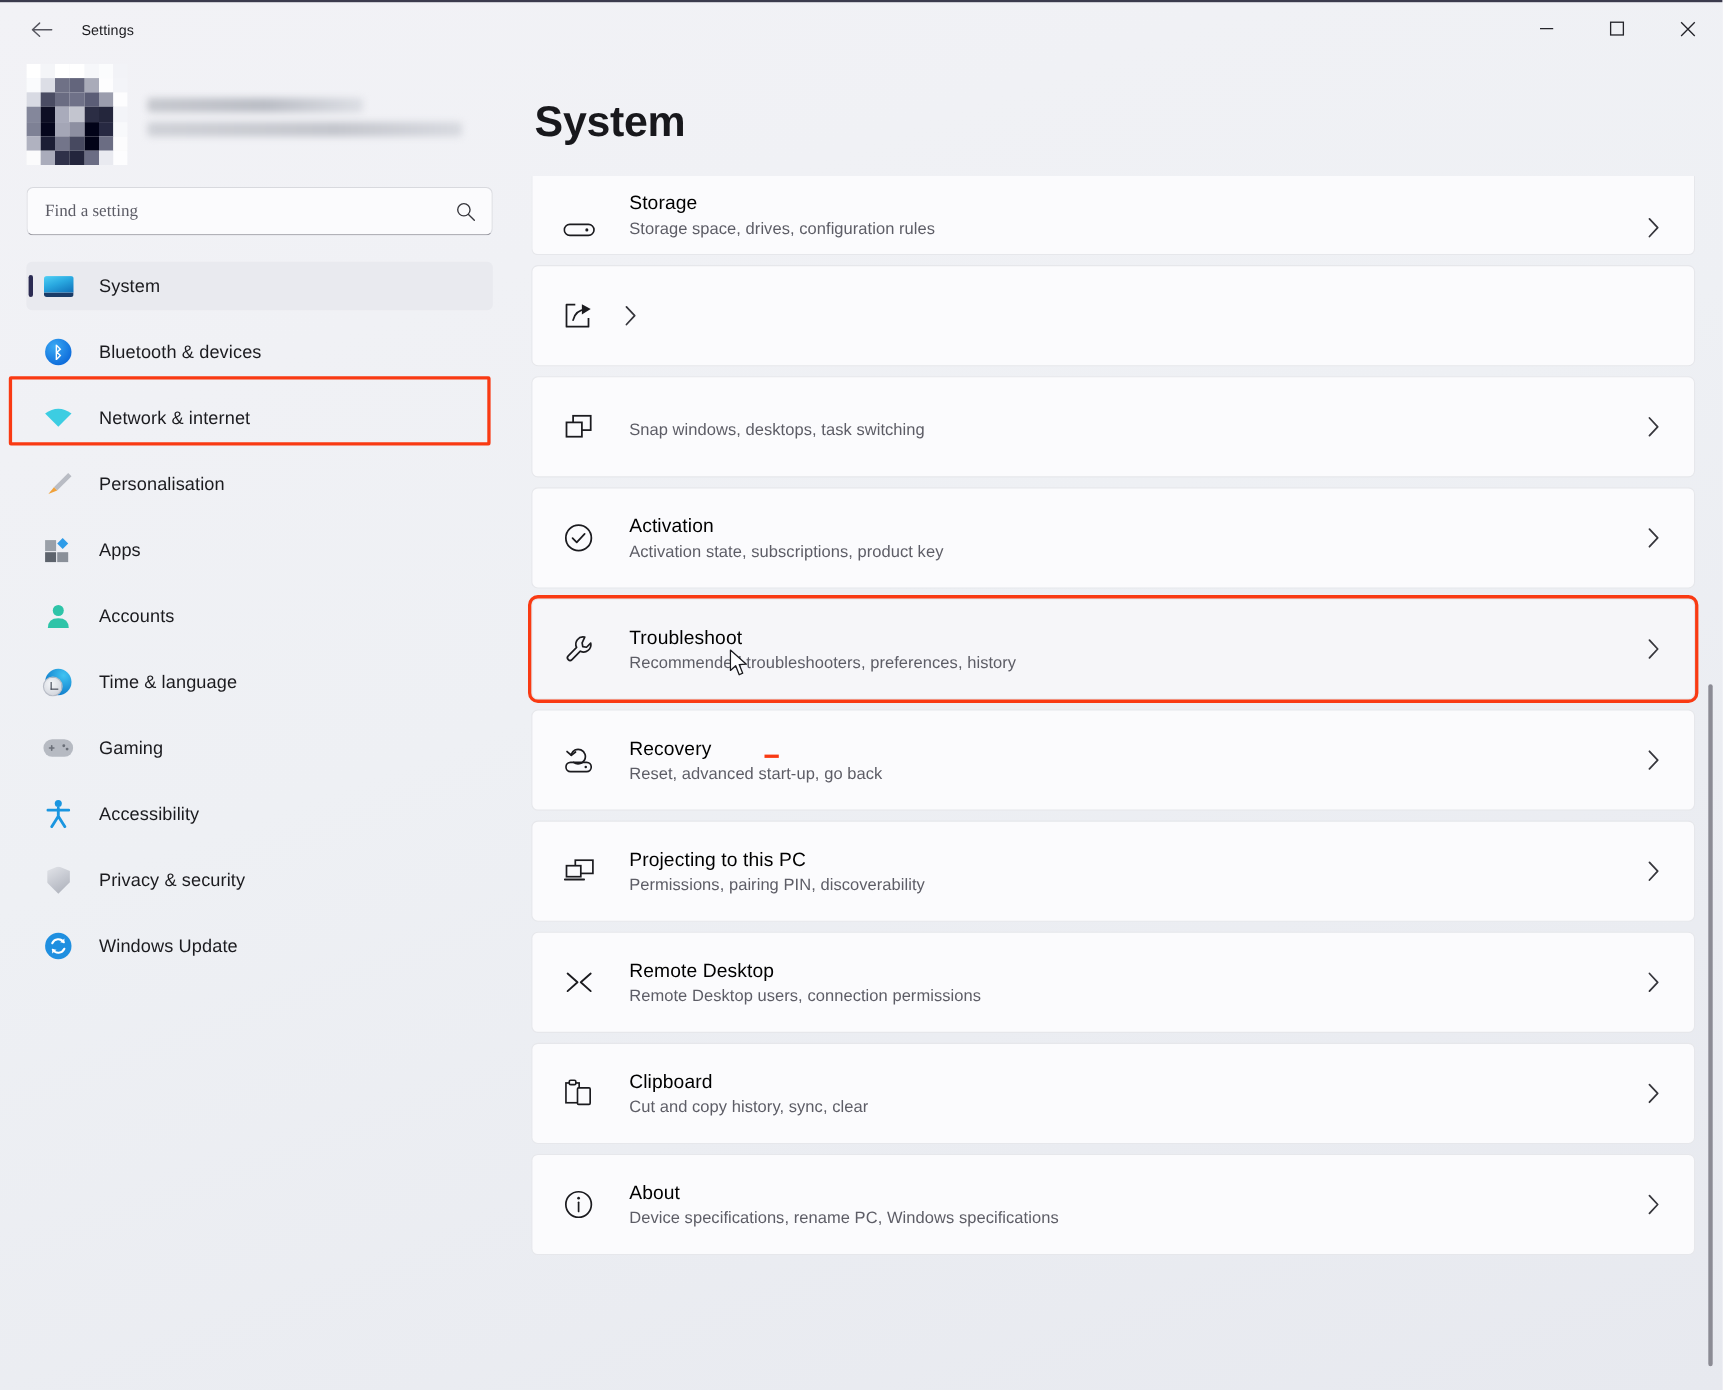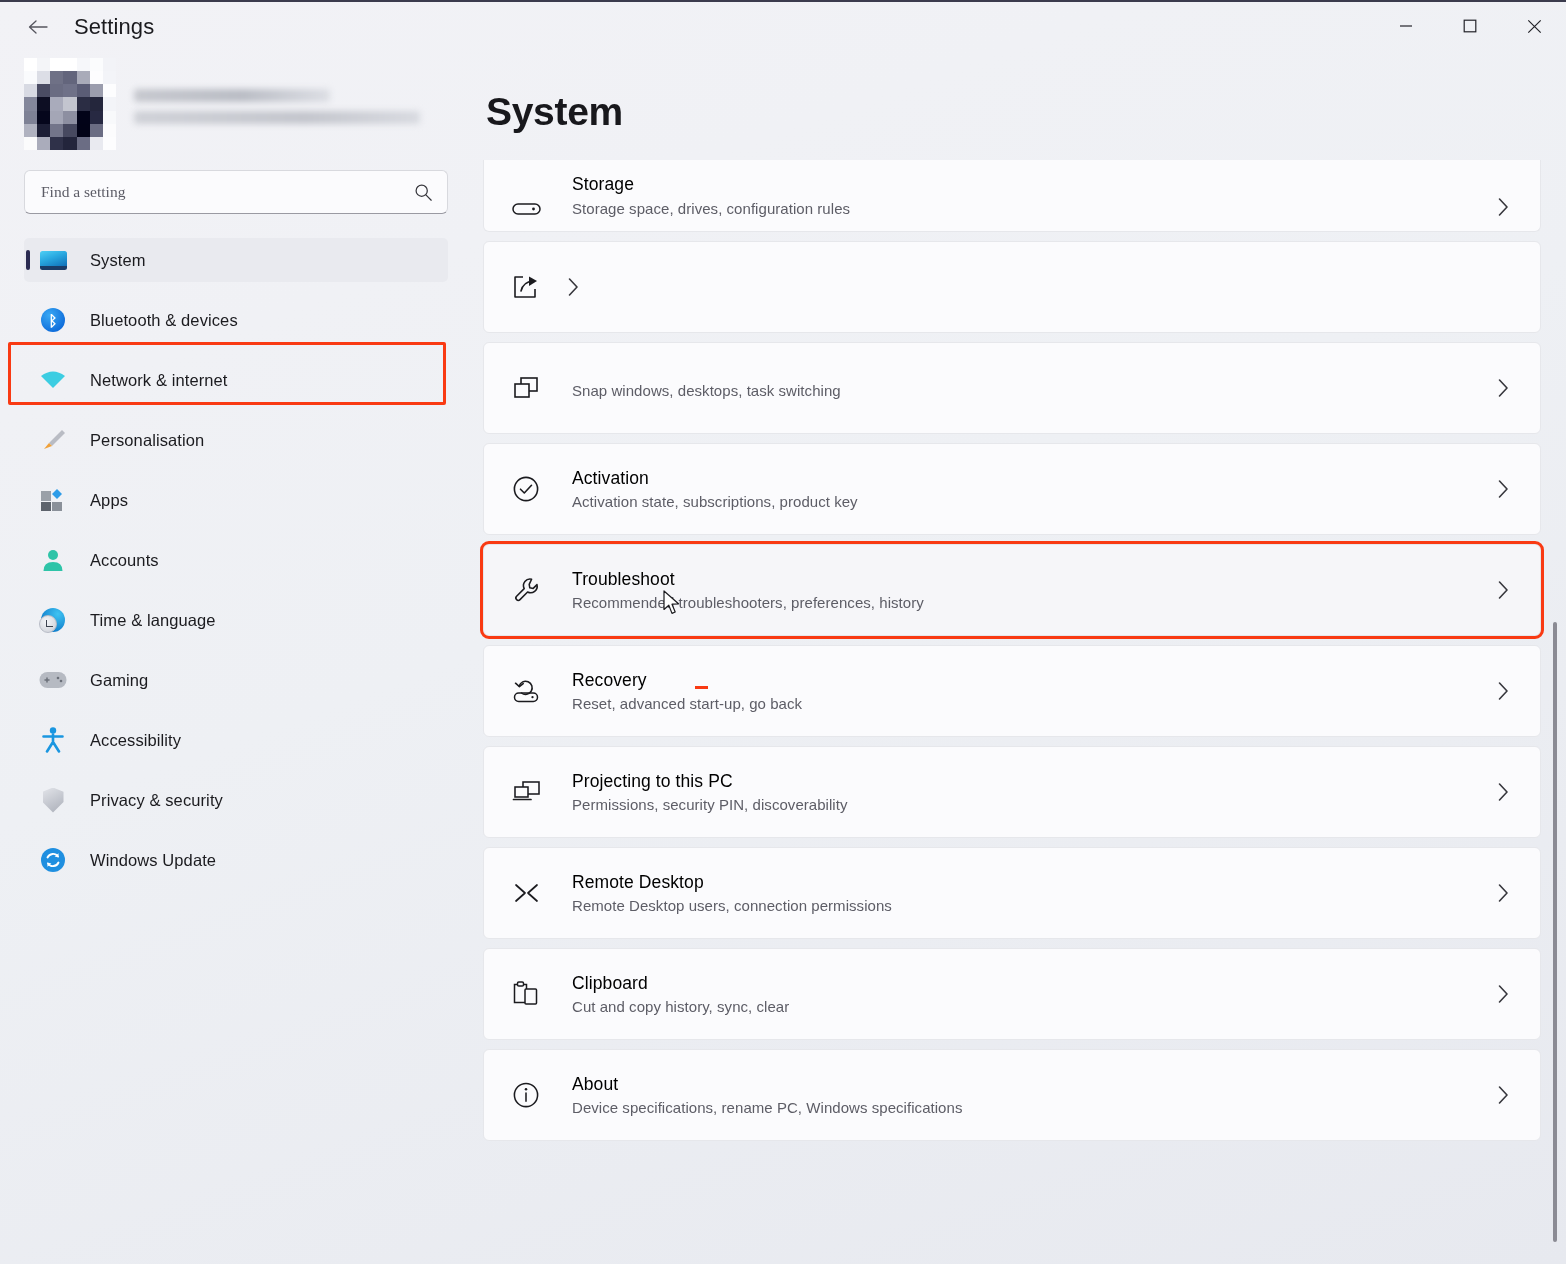--- a/index.html
+++ b/index.html
@@ -31,21 +31,21 @@
   }
   .back-btn {
     width: 40px; height: 32px;
     margin-left: 18px;
     display: flex; align-items: center; justify-content: center;
     border-radius: 5px;
     cursor: pointer;
   }
   .back-btn svg { display:block; }
   .app-title {
-    font-size: 22px;
+    font-size: 13px;
     color: #1b1b1f;
     margin-left: 16px;
     letter-spacing: .1px;
   }
   .win-controls {
     position: absolute;
     right: 0; top: 0;
     height: 48px;
     display: flex;
   }
@@ -644,21 +644,21 @@
         <div class="card">
           <div class="card-icon">
             <svg width="30" height="26" viewBox="0 0 30 26">
               <rect x="11" y="3" width="16" height="12" stroke="#1b1b1f" stroke-width="1.55" fill="none"></rect>
               <rect x="3" y="8" width="13" height="10" stroke="#1b1b1f" stroke-width="1.55" fill="#fbfbfd"></rect>
               <path d="M1.5 20.5 H19" stroke="#1b1b1f" stroke-width="1.7" stroke-linecap="round"></path>
             </svg>
           </div>
           <div class="card-text">
             <div class="card-title">Projecting to this PC</div>
-            <div class="card-sub">Permissions, security PIN, discoverability</div>
+            <div class="card-sub">Permissions, pairing PIN, discoverability</div>
           </div>
           <div class="chev">
             <svg width="13" height="20" viewBox="0 0 13 20">
                 <path d="M2.5 2 L10 10 L2.5 18" stroke="#36363c" stroke-width="1.6" fill="none" stroke-linecap="round" stroke-linejoin="round"></path>
               </svg>
           </div>
         </div>
 
         <div class="card">
           <div class="card-icon">

